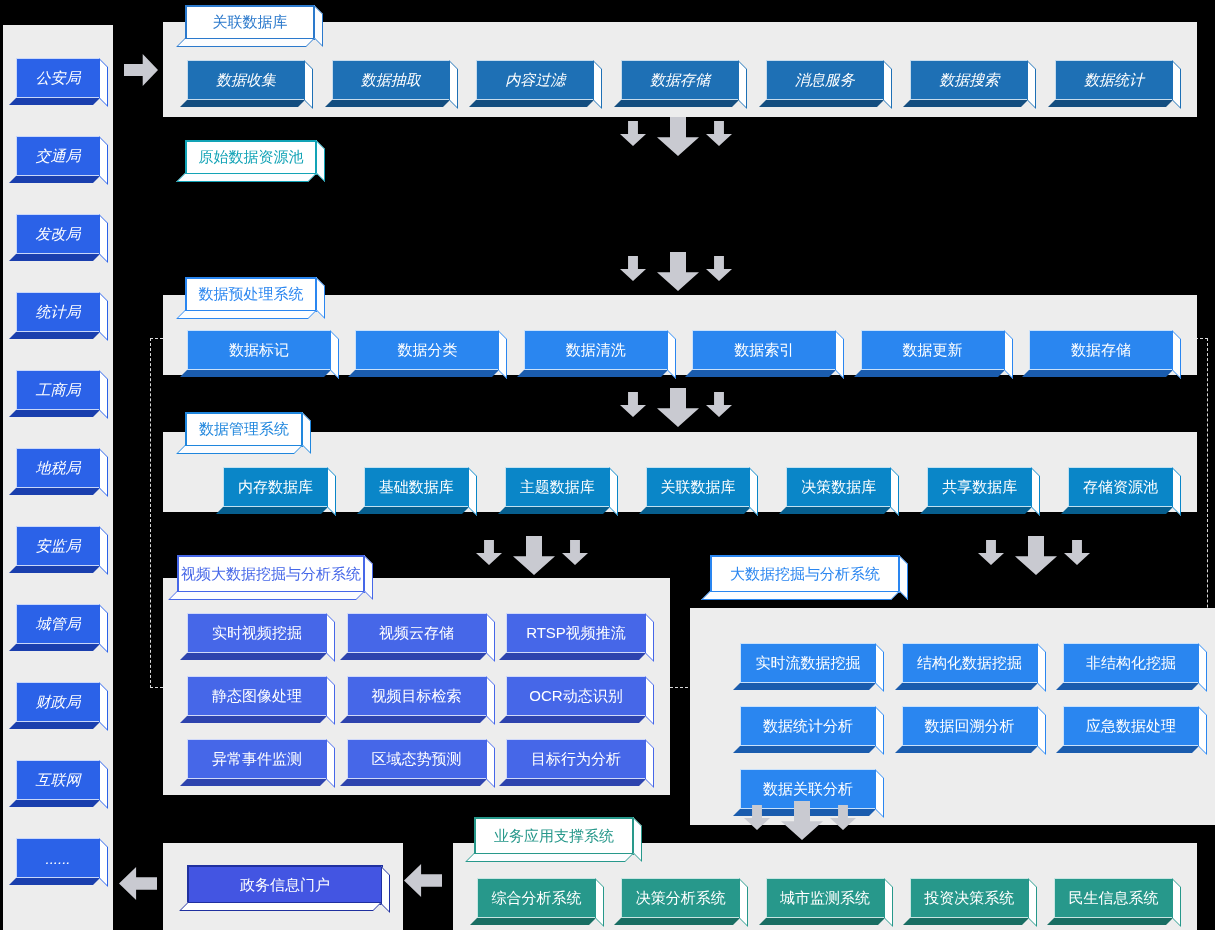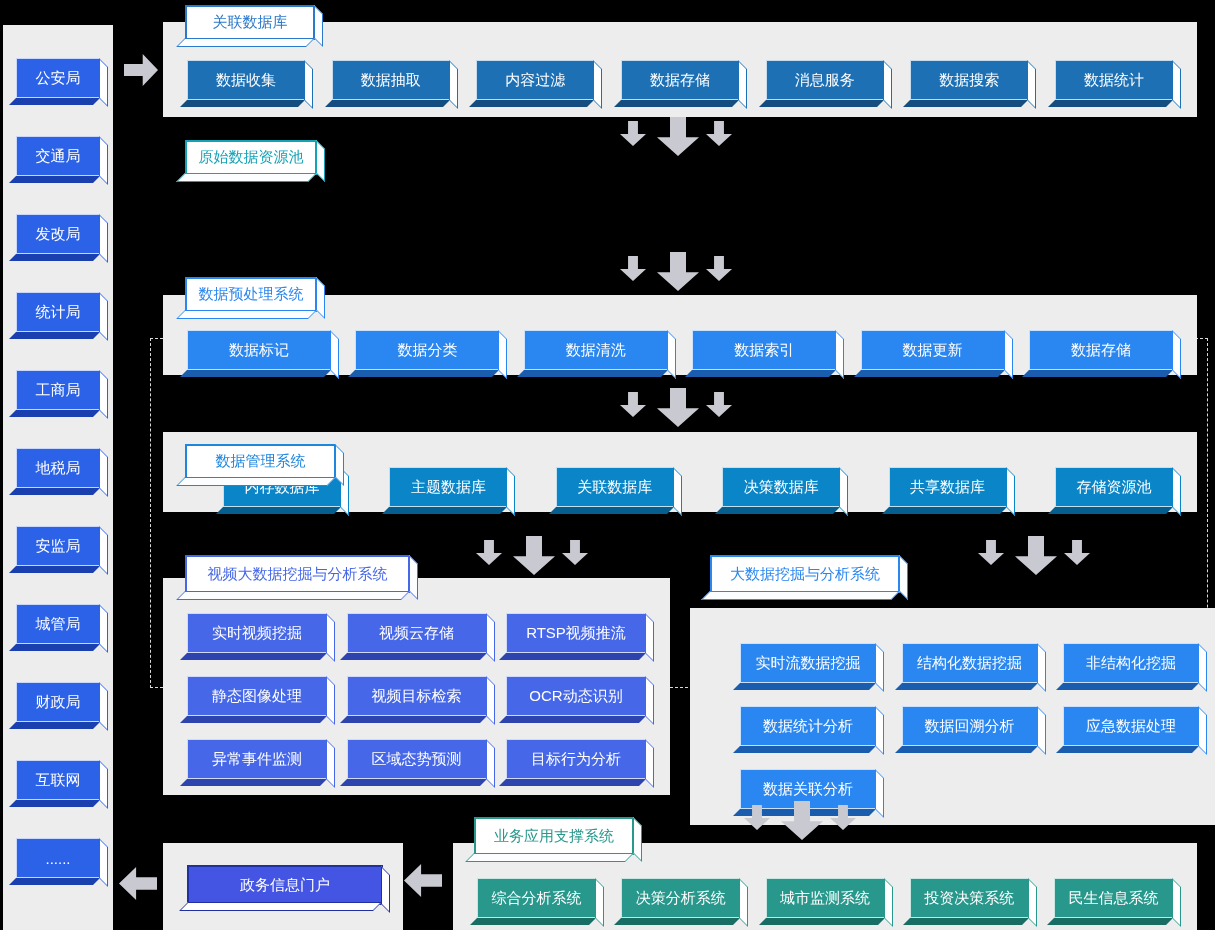--- a/index.html
+++ b/index.html
@@ -22,22 +22,22 @@
   .hdr{position:absolute;z-index:3;background:#fff;border:2px solid var(--edge);color:var(--edge);
        display:flex;align-items:center;justify-content:center;font-size:15px;height:35px;
        box-sizing:border-box;white-space:nowrap;}
   .hdr::before{content:"";position:absolute;left:-2px;right:-2px;bottom:-9px;height:7px;
        background:#fcfdff;border:1px solid var(--edge);transform:skewX(-45deg);transform-origin:0 0;}
   .hdr::after{content:"";position:absolute;top:-2px;right:-10px;width:7px;height:100%;
        background:#fcfdff;border:1px solid var(--edge);transform:skewY(45deg);transform-origin:0 0;}
   .row{display:flex;justify-content:space-between;padding:0 24px;}
   .grid{display:flex;flex-direction:column;gap:23px;margin-top:35px;}
   
-  .c-side{--face:#2b62e8;--side:#1a3fae;width:84px;}
-  .c1{--face:#1e70b5;--side:#144e80;width:118px;}
+  .c-side{--face:#2b62e8;--side:#1a3fae;width:84px;font-style:italic;}
+  .c1{--face:#1e70b5;--side:#144e80;width:118px;font-style:italic;}
   .c2{--face:#12a3b6;--side:#0b7684;width:172px;height:42px;}
   .c3{--face:#2a86f0;--side:#1a5cae;width:144px;}
   .c4{--face:#0a86c8;--side:#065e8e;width:118px;margin-left:36px;}
   .c5{--face:#4667e8;--side:#2d43ae;width:140px;}
   .c6{--face:#2a86f0;--side:#1a5cae;width:136px;}
   .c7{--face:#27988b;--side:#186e63;width:119px;}
   .c-portal{--face:#4355e2;--side:#ffffff;width:196px;border:2px solid #20309f;
             position:absolute;left:24px;top:22px;}
   .c-portal::before{background:#fff;border:1px solid #20309f;}
   .c-portal::after{border:1px solid #20309f;}
@@ -93,49 +93,50 @@
       <div class="node c3">数据索引</div>
       <div class="node c3">数据更新</div>
       <div class="node c3">数据存储</div>
     </div>
   </div>
   <div class="hdr" style="--edge:#2a86f0;left:185px;top:277px;width:132px;">数据预处理系统</div>
 
   <div class="panel" style="left:163px;top:432px;width:1034px;height:80px;">
     <div class="row" style="margin-top:35px;">
       <div class="node c4">内存数据库</div>
+      <div class="node c4">基础数据库</div>
       <div class="node c4">主题数据库</div>
       <div class="node c4">关联数据库</div>
       <div class="node c4">决策数据库</div>
       <div class="node c4">共享数据库</div>
       <div class="node c4">存储资源池</div>
     </div>
   </div>
-  <div class="hdr" style="--edge:#1f86dd;left:185px;top:412px;width:151px;margin-top:32px;">数据管理系统</div>
+  <div class="hdr" style="--edge:#1f86dd;left:185px;top:412px;width:118px;">数据管理系统</div>
 
   <div class="panel" style="left:163px;top:578px;width:507px;height:217px;">
     <div class="grid">
       <div class="row">
         <div class="node c5">实时视频挖掘</div>
         <div class="node c5">视频云存储</div>
         <div class="node c5">RTSP视频推流</div>
       </div>
       <div class="row">
         <div class="node c5">静态图像处理</div>
         <div class="node c5">视频目标检索</div>
         <div class="node c5">OCR动态识别</div>
       </div>
       <div class="row">
         <div class="node c5">异常事件监测</div>
         <div class="node c5">区域态势预测</div>
         <div class="node c5">目标行为分析</div>
       </div>
     </div>
   </div>
-  <div class="hdr" style="--edge:#4667e8;left:185px;top:555px;width:225px;height:38px;">视频大数据挖掘与分析系统</div>
+  <div class="hdr" style="--edge:#4667e8;left:177px;top:555px;width:188px;height:38px;">视频大数据挖掘与分析系统</div>
 
   <div class="panel" style="left:690px;top:608px;width:507px;height:217px;padding-left:26px;">
     <div class="grid">
       <div class="row">
         <div class="node c6">实时流数据挖掘</div>
         <div class="node c6">结构化数据挖掘</div>
         <div class="node c6">非结构化挖掘</div>
       </div>
       <div class="row">
         <div class="node c6">数据统计分析</div>

